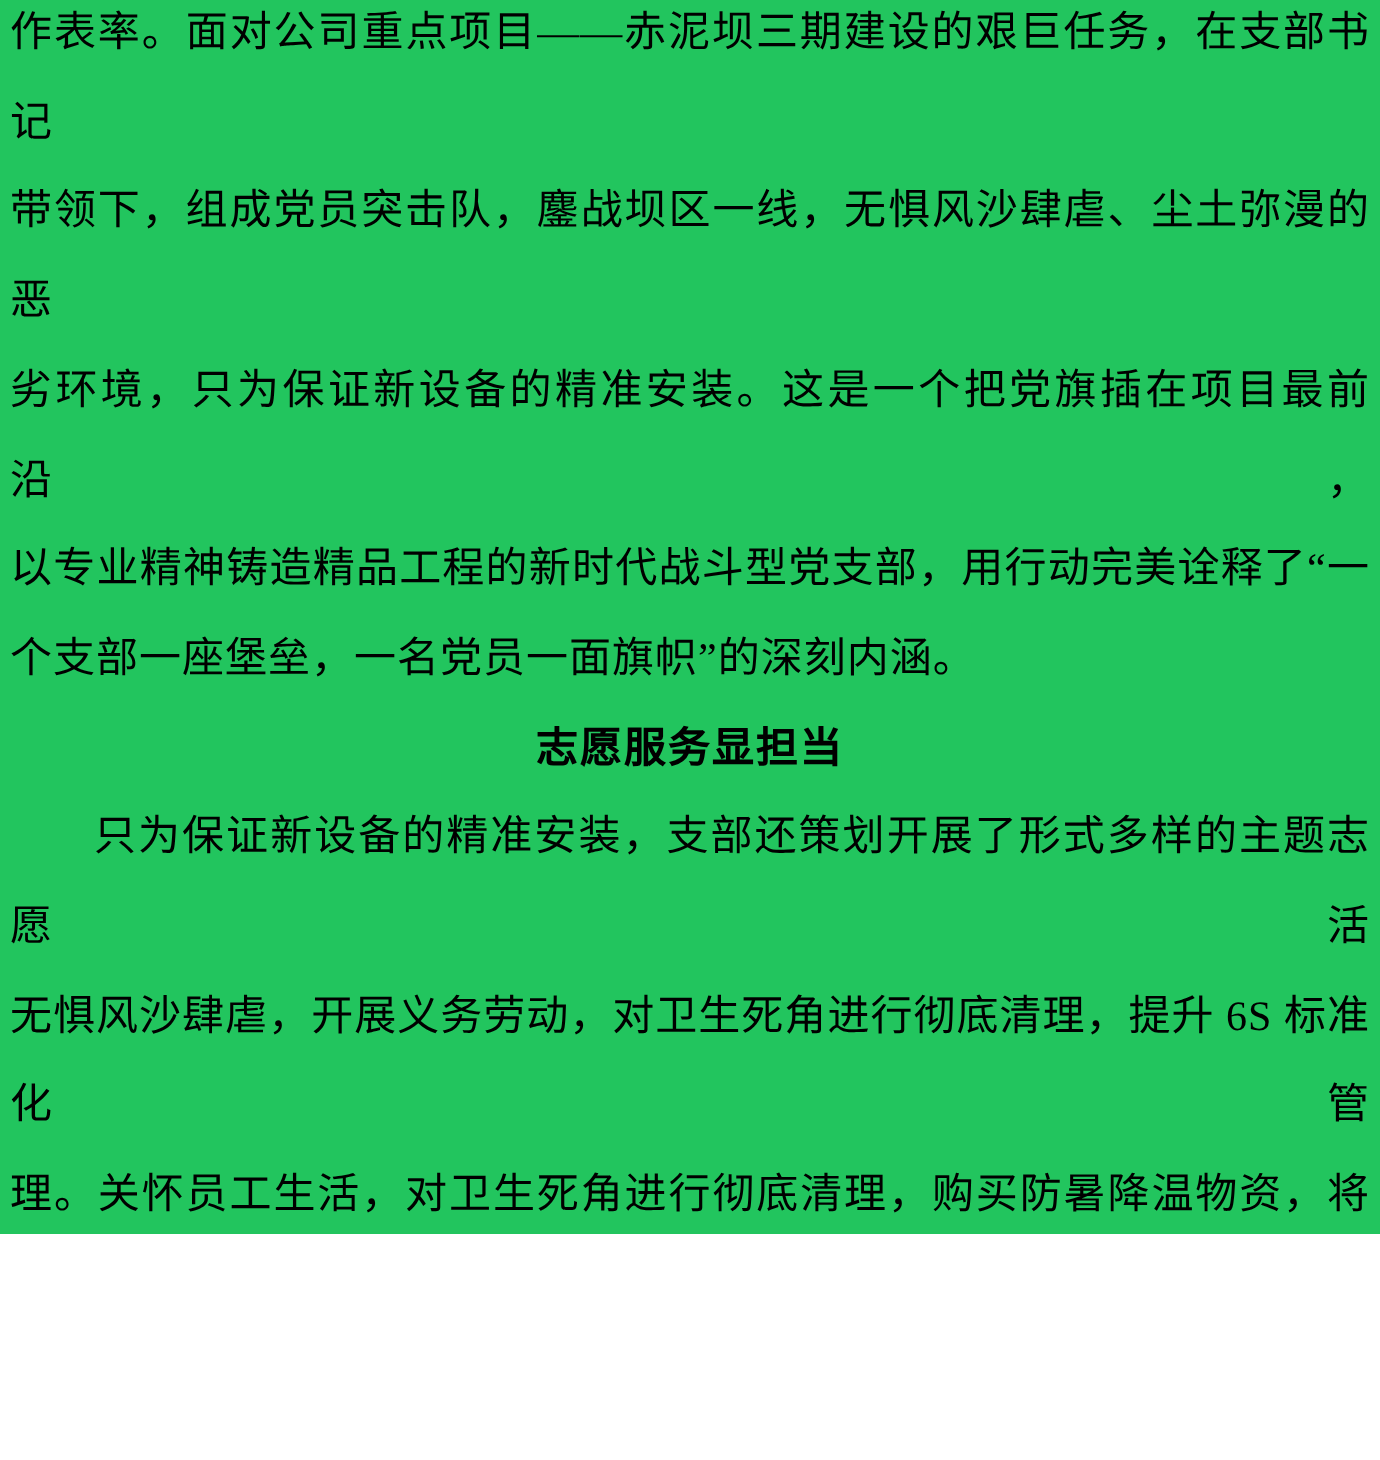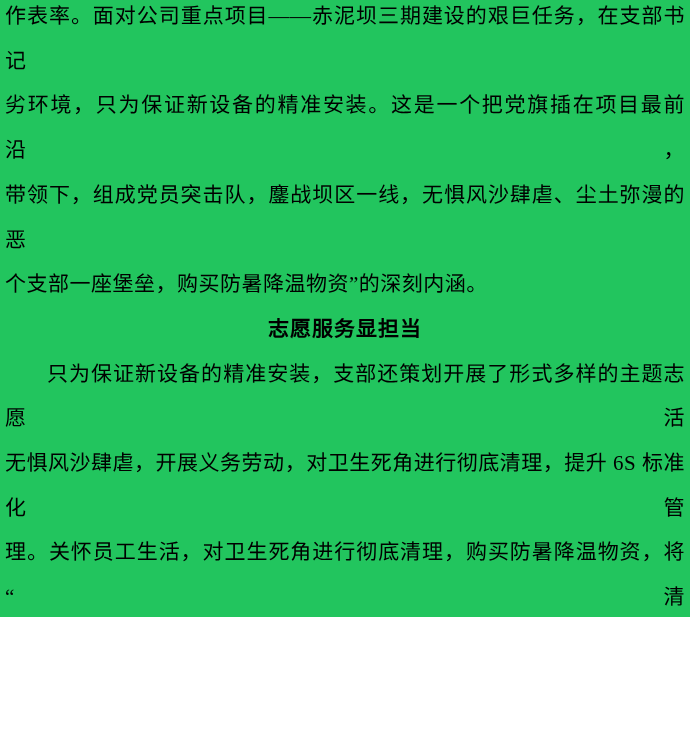--- a/index.html
+++ b/index.html
@@ -41,23 +41,24 @@
     letter-spacing: 1px;
   }
 </style>
 </head>
 <body>
 
 <div class="page">
   <div class="content">
 
     <div class="line">作表率。面对公司重点项目——赤泥坝三期建设的艰巨任务，在支部书记</div>
+    <div class="line">带领下，组成党员突击队，鏖战坝区一线，无惧风沙肆虐、尘土弥漫的恶</div>
     <div class="line">劣环境，只为保证新设备的精准安装。这是一个把党旗插在项目最前沿，</div>
-    <div class="line">带领下，组成党员突击队，鏖战坝区一线，无惧风沙肆虐、尘土弥漫的恶</div>
-    <div class="line end">个支部一座堡垒，购买防暑降温物资”的深刻内涵。</div>
+    <div class="line">以专业精神铸造精品工程的新时代战斗型党支部，用行动完美诠释了“一</div>
+    <div class="line end">个支部一座堡垒，一名党员一面旗帜”的深刻内涵。</div>
 
     <div class="heading">志愿服务显担当</div>
 
     <div class="line ind">只为保证新设备的精准安装，支部还策划开展了形式多样的主题志愿活</div>
     <div class="line">无惧风沙肆虐，开展义务劳动，对卫生死角进行彻底清理，提升 6S 标准化管</div>
     <div class="line">理。关怀员工生活，对卫生死角进行彻底清理，购买防暑降温物资，将“清</div>
     <div class="line end">凉关怀”精准送达一线岗位。</div>
 
   </div>
 </div>

